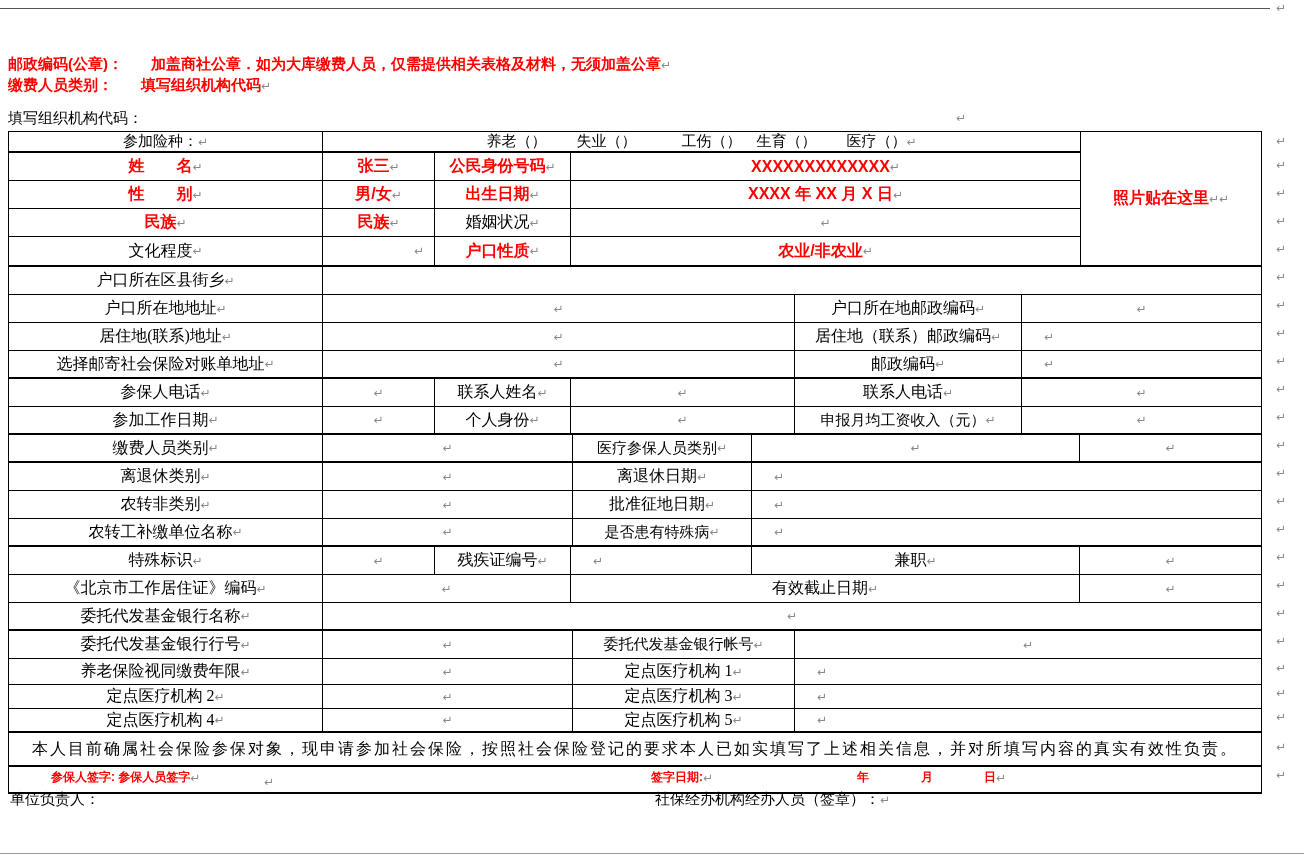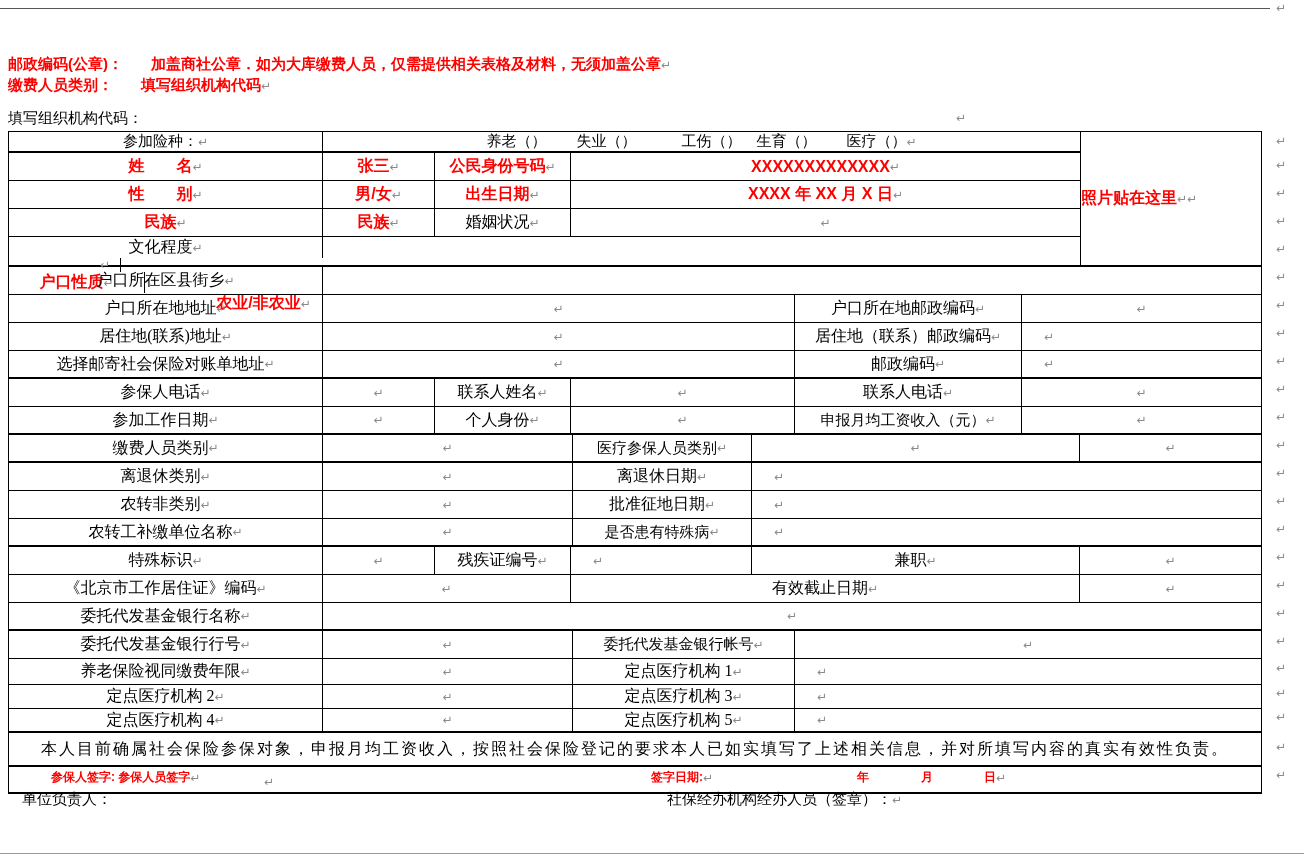--- a/index.html
+++ b/index.html
@@ -12,33 +12,33 @@
   .rd{color:#FE0000;font-family:"Liberation Sans","DejaVu Sans",sans-serif;font-weight:bold;}
   .note{position:absolute;left:8px;font-size:15px;white-space:nowrap;}
   .note .nv{margin-left:28px;}
   .regline{position:absolute;left:8px;top:109px;font-size:15px;}
   .mark{color:#8a8a8a;font-family:"DejaVu Sans",sans-serif;font-weight:normal;font-size:12px;}
   .mmark{position:absolute;font-size:12px;color:#8a8a8a;font-family:"DejaVu Sans",sans-serif;}
   .tbl{position:absolute;left:8px;top:131px;width:1254px;box-sizing:border-box;
        border:1px solid #000;border-bottom:2px solid #000;background:#fff;}
   .grp{display:flex;border-bottom:2px solid #000;}
   .grp-left{width:1071px;}
-  .photo{flex:1;border-left:1px solid #000;display:flex;align-items:center;
+  .photo{flex:1;border-left:1px solid #000;display:flex;align-items:center;justify-content:center;
          font-size:16px;white-space:nowrap;}
   .r{display:flex;border-bottom:1px solid #000;box-sizing:border-box;position:relative;}
   .r.bb2{border-bottom-width:2px;}
-  .r.bb0{border-bottom:none;flex-direction:column;}
+  .r.bb0{border-bottom:none;}
   .c{border-right:1px solid #000;box-sizing:border-box;display:flex;align-items:center;
      justify-content:center;white-space:nowrap;font-size:16px;}
   .c.end{border-right:none;}
   .c.al{justify-content:flex-start;padding-left:22px;}
   .c.ar{justify-content:flex-end;padding-right:10px;}
   .decl{letter-spacing:2px;}
   .sig span{position:absolute;top:2px;white-space:nowrap;font-size:12px;}
-  .fline{position:absolute;left:12px;width:1100px;height:20px;font-size:15px;}
+  .fline{position:absolute;left:0;width:1100px;height:20px;font-size:15px;}
   .fline .fl{position:absolute;left:10px;white-space:pre;}
   .fline .fr{position:absolute;left:655px;white-space:pre;}
 </style>
 </head>
 <body>
 
 <div class="page">
 
   <div class="rule-top"></div>
   <span class="mmark" style="left:1276px;top:1px"><span class="mark">↵</span></span>
@@ -282,21 +282,21 @@
       <div class="c" style="width:250px">
           <span class="mark">↵</span>
         </div>
       <div class="c" style="width:222px">定点医疗机构 5<span class="mark">↵</span></div>
       <div class="c al end" style="width:466px">
           <span class="mark">↵</span>
         </div>
     </div>
 
     <div class="r bb2" style="height:34px">
-      <div class="c end decl" style="width:1252px">本人目前确属社会保险参保对象，申报月均工资收入，按照社会保险登记的要求本人已如实填写了上述相关信息，并对所填写内容的真实有效性负责。</div>
+      <div class="c end decl" style="width:1252px">本人目前确属社会保险参保对象，现申请参加社会保险，按照社会保险登记的要求本人已如实填写了上述相关信息，并对所填写内容的真实有效性负责。</div>
     </div>
 
     <div class="r bb0 sig" style="height:25px">
       <span class="rd" style="left:42px">参保人签字: 参保人员签字<span class="mark">↵</span></span>
       <span class="mmark" style="left:255px;top:6px">
           <span class="mark">↵</span>
         </span>
       <span class="rd" style="left:642px">签字日期: <span class="mark">↵</span></span>
       <span class="rd" style="left:848px">年</span>
       <span class="rd" style="left:912px">月</span>

